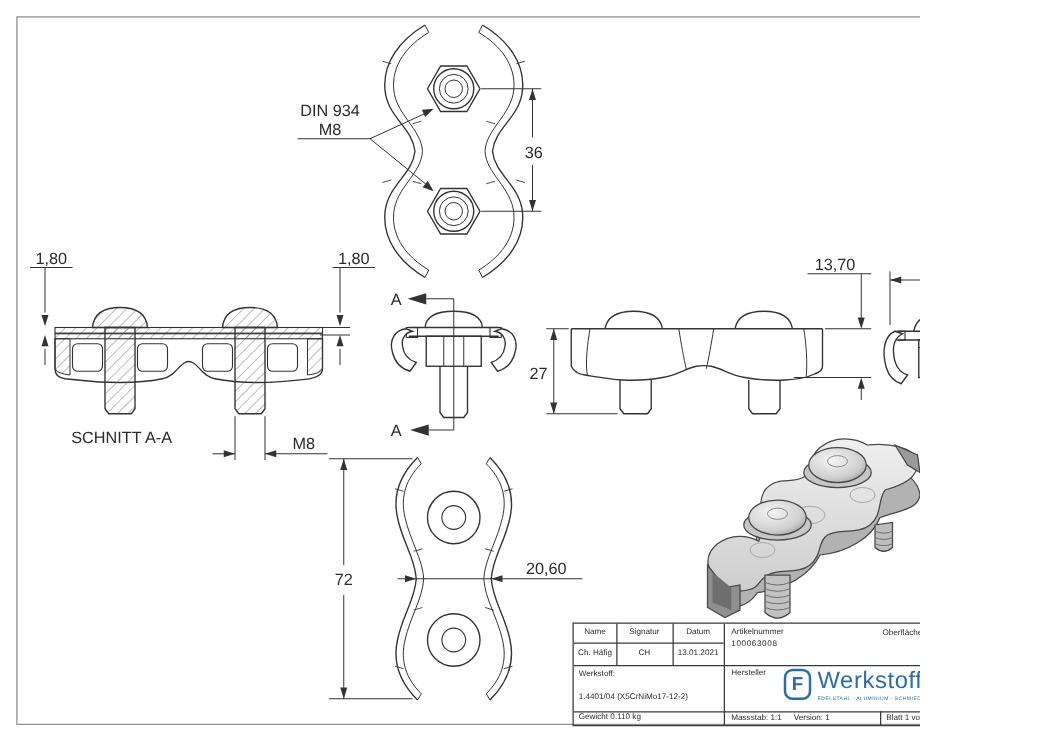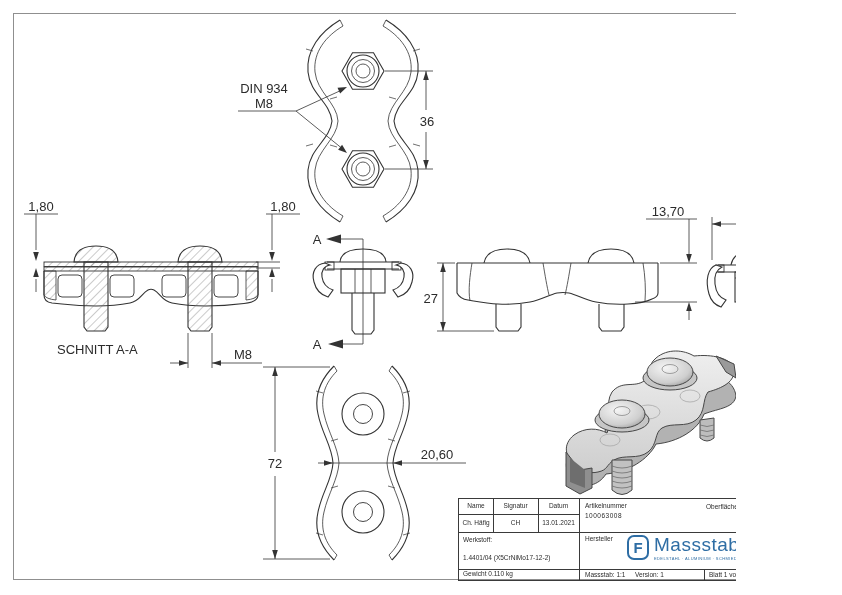--- a/index.html
+++ b/index.html
@@ -307,21 +307,21 @@
 
     <div class="cell" style="left:4px;top:38px;">Werkstoff:</div>
     <div class="cell" style="left:4px;top:56px;">1.4401/04 (X5CrNiMo17-12-2)</div>
     <div class="cell ctr" style="left:0;top:70px;width:120px;height:11px;justify-content:flex-start;padding-left:4px;">Gewicht 0.110 kg</div>
 
     <div class="cell" style="left:126px;top:37px;">Hersteller</div>
 
     <div class="logo">
       <div class="logo-badge" style="color:#2e6da4;border-color:#2e6da4;">F</div>
       <div class="logo-txt">
-        <div class="logo-brand" style="color:#2e6da4;">Massstab</div>
+        <div class="logo-brand" style="color:#2e6da4;">Werkstoff</div>
         <div class="logo-tag" style="color:#2e6da4;">EDELSTAHL · ALUMINIUM · SCHMIEDEEISEN</div>
       </div>
     </div>
 
     <div class="cell ctr" style="left:332px;top:33px;width:37px;height:21px;">Blattformat</div>
     <div class="cell ctr a4" style="left:332px;top:54px;width:37px;height:16px;">A4</div>
 
     <div class="cell" style="left:126px;top:73px;">Massstab: 1:1</div>
     <div class="cell" style="left:176px;top:73px;">Version: 1</div>
     <div class="cell" style="left:250px;top:73px;">Blatt 1 von 1</div>

